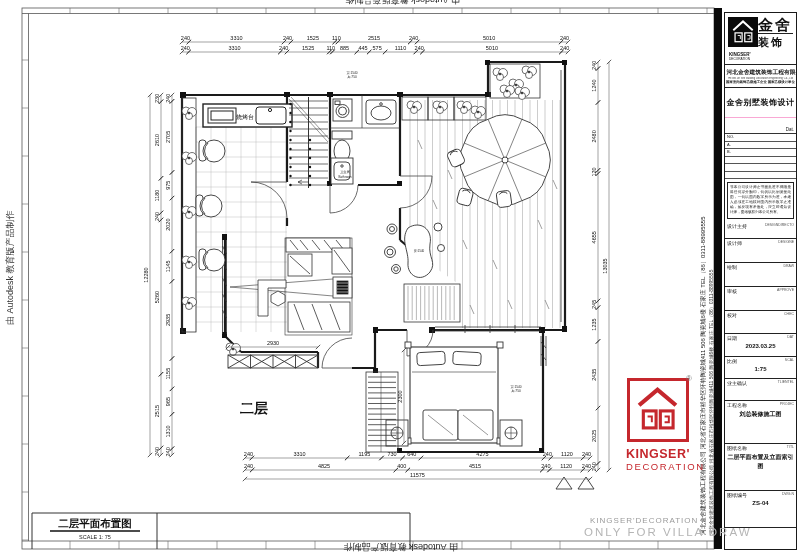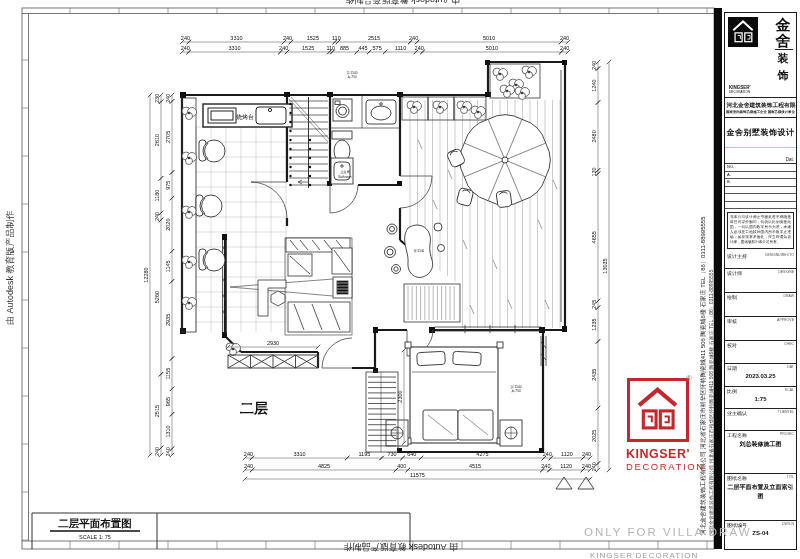--- a/index.html
+++ b/index.html
@@ -6,21 +6,21 @@
   .page{position:relative;width:800px;height:559px;background:#fff;overflow:hidden;
         font-family:"Liberation Sans","DejaVu Sans",sans-serif;color:#111;}
   .abs{position:absolute;}
   svg text{font-family:"Liberation Sans","DejaVu Sans",sans-serif;}
   
   .black-bar{left:714px;top:8px;width:8px;height:541px;background:#0a0a0a;z-index:3;}
   .tb{left:724px;top:12px;width:71px;height:536px;border:1px solid #1a1a1a;background:#fff;
       z-index:2;display:flex;flex-direction:column;overflow:hidden;}
   .tb-head{display:flex;padding:4px 3px 1px 3px;align-items:flex-start;}
   .tb-logo{width:30px;height:30px;background:#0a0a0a;flex:0 0 auto;}
-  .tb-brand{flex:1;margin-left:17px;text-align:center;}
+  .tb-brand{flex:1;margin-left:0;}
   .tb-brand .b1{font-size:15px;font-weight:bold;line-height:16px;letter-spacing:2px;border-bottom:1px solid #222;}
   .tb-brand .b2{font-size:11px;font-weight:bold;line-height:17px;letter-spacing:2px;}
   .tb-logo-en{font-size:4.5px;font-weight:bold;line-height:5px;padding-left:4px;}
   .tb-logo-en2{font-size:3.2px;line-height:4px;padding-left:4px;border-bottom:1px solid #222;padding-bottom:3px;}
   .tb-company{font-size:6px;font-weight:bold;text-align:center;margin-top:3px;white-space:nowrap;transform:scale(.96);}
   .tb-company-en{font-size:2.6px;color:#444;text-align:center;white-space:nowrap;overflow:hidden;}
   .tb-qual{font-size:3.4px;font-weight:bold;text-align:center;border-bottom:1px solid #222;padding-bottom:3px;white-space:nowrap;}
   .tb-product{font-size:8px;font-weight:bold;text-align:center;margin:9px 0 8px 0;letter-spacing:.5px;border-bottom:1px solid #f9a8d4;padding-bottom:9px;}
   .tb-dat{font-size:4.5px;text-align:right;padding:1px 2px;border-bottom:1px solid #333;}
   .tb-no div{font-size:4px;height:6.5px;border-bottom:.5px solid #555;padding-left:2px;}
@@ -33,21 +33,21 @@
   .tb-row .en{font-size:3.5px;color:#555;}
   .tb-row .val{text-align:center;font-weight:bold;font-size:6px;margin-top:2px;}
   
   .vtext{transform:rotate(-90deg);transform-origin:left top;white-space:nowrap;z-index:4;color:#111;}
   
   .red-logo-box{left:627px;top:378px;width:56px;height:58px;border:3.5px solid #c5272d;z-index:5;background:#fff;}
   .reg{left:686px;top:374px;font-size:8px;color:#777;z-index:5;}
   .red-k1{left:626px;top:447px;font-size:12.5px;font-weight:bold;color:#c5272d;letter-spacing:.5px;z-index:5;}
   .red-k2{left:626px;top:461px;font-size:9.5px;color:#c5272d;letter-spacing:1.6px;z-index:5;}
   .slogan{left:545px;top:488px;font-size:19px;font-weight:bold;color:#c5272d;white-space:nowrap;z-index:6;}
-  .slogan-en1{left:590px;top:516px;font-size:8px;color:#9a9a9a;letter-spacing:1px;z-index:6;margin-top:35px;}
+  .slogan-en1{left:590px;top:516px;font-size:8px;color:#9a9a9a;letter-spacing:1px;z-index:6;}
   .slogan-en2{left:584px;top:526px;font-size:11.5px;color:#b5b5b5;letter-spacing:2px;z-index:6;}
   .rot180{transform:rotate(180deg);white-space:nowrap;}
 </style>
 </head>
 <body>
 
 <div class="page">
 
   <svg class="abs" style="left:0;top:0" width="800" height="559" viewBox="0 0 800 559">
     <defs>

